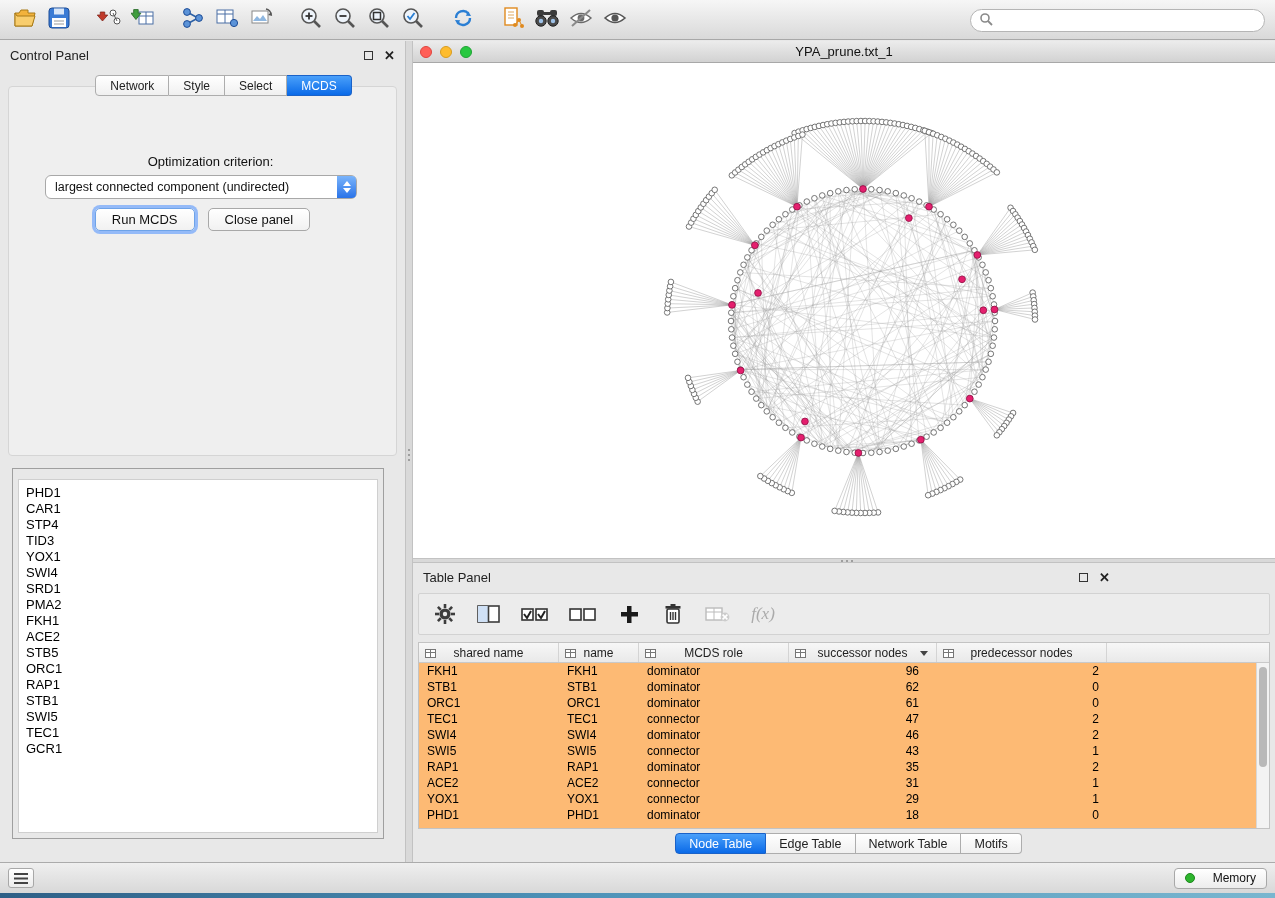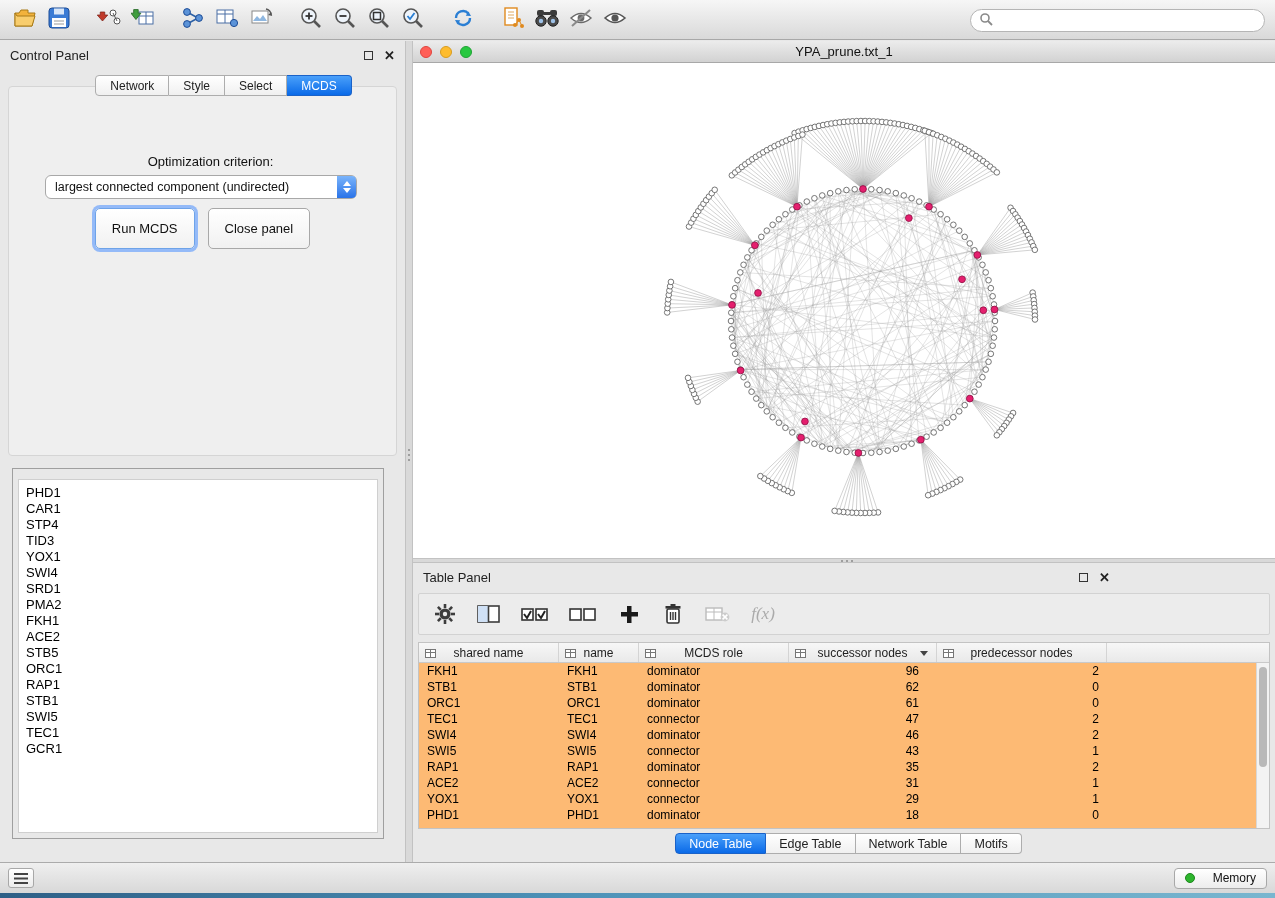--- a/index.html
+++ b/index.html
@@ -54,21 +54,21 @@
   .criterion-select .sel-text { padding-left: 9px; flex: 1; color: #111; }
   .sel-stepper {
     width: 19px; height: 22px; margin-right: 0px; border-radius: 0 4px 4px 0;
     background: linear-gradient(#7ab4fb, #2a73e8); display: flex; flex-direction: column; align-items: center; justify-content: center; gap: 2px;
   }
   .sel-stepper .tri-up { width: 0; height: 0; border-left: 4px solid transparent; border-right: 4px solid transparent; border-bottom: 5px solid #fff; }
   .sel-stepper .tri-dn { width: 0; height: 0; border-left: 4px solid transparent; border-right: 4px solid transparent; border-top: 5px solid #fff; }
 
   .cp-buttons { position: absolute; left: 0; top: 167px; width: 405px; display: flex; justify-content: center; gap: 13px; }
   .btn {
-    height: 41px; padding: 0 16px; background: linear-gradient(#ffffff, #f1f1f1);
+    height: 23px; padding: 0 16px; background: linear-gradient(#ffffff, #f1f1f1);
     border: 1px solid #a8a8a8; border-radius: 5px; font-size: 13px; color: #111;
     display: flex; align-items: center;
   }
   .btn.focused { border-color: #6ea3e8; box-shadow: 0 0 0 3px rgba(72,142,255,0.55); }
 
   .group-box { position: absolute; left: 12px; top: 427px; width: 372px; height: 371px; border: 1px solid #9f9f9f; }
   .group-title { position: absolute; left: 8px; top: -8px; background: #e8e8e8; padding: 0 4px; font-size: 13px; color: #111; margin-top: 46px; }
   .mcds-list { position: absolute; left: 5px; top: 10px; right: 5px; bottom: 5px; background: #fff; border: 1px solid #cfcfcf; overflow: hidden; padding: 5px 0 0 7px; }
   .mcds-item { font-size: 13px; line-height: 16px; color: #000; }
 

